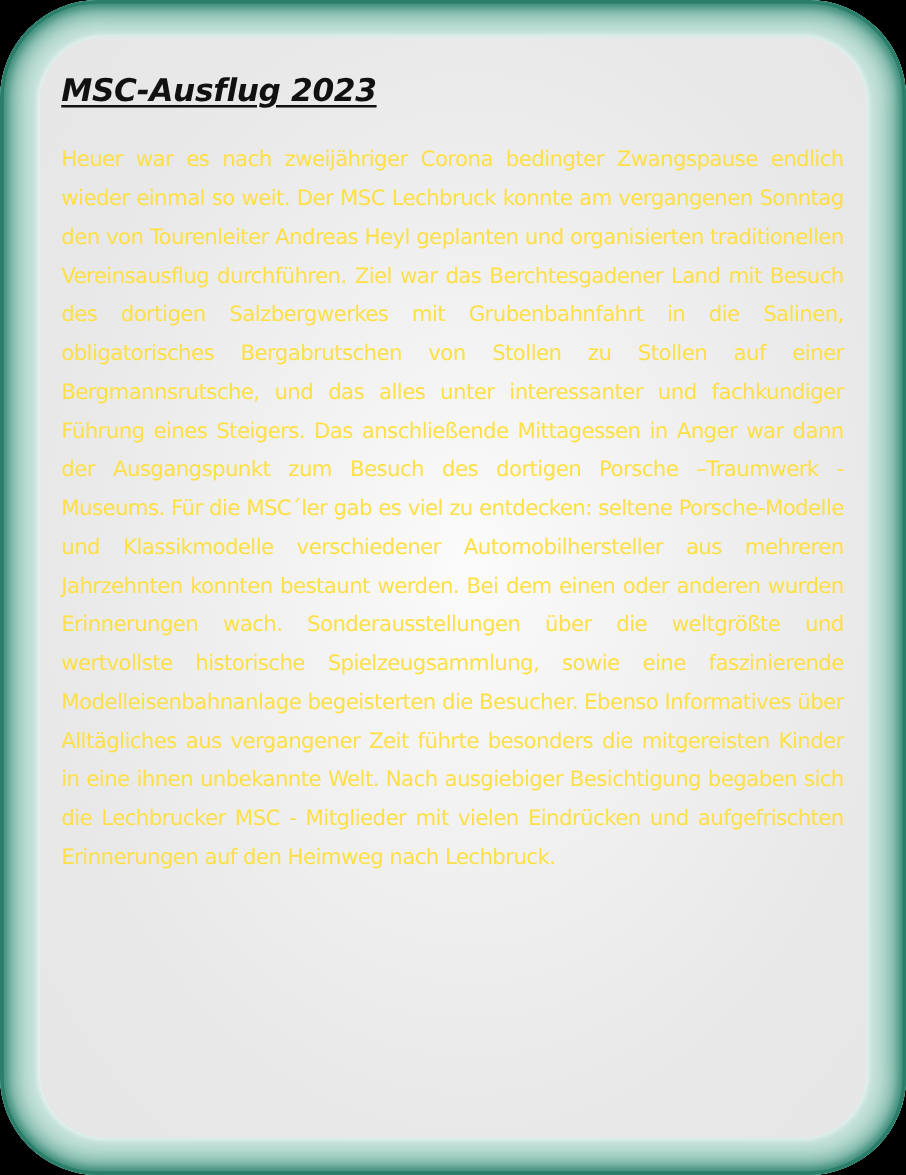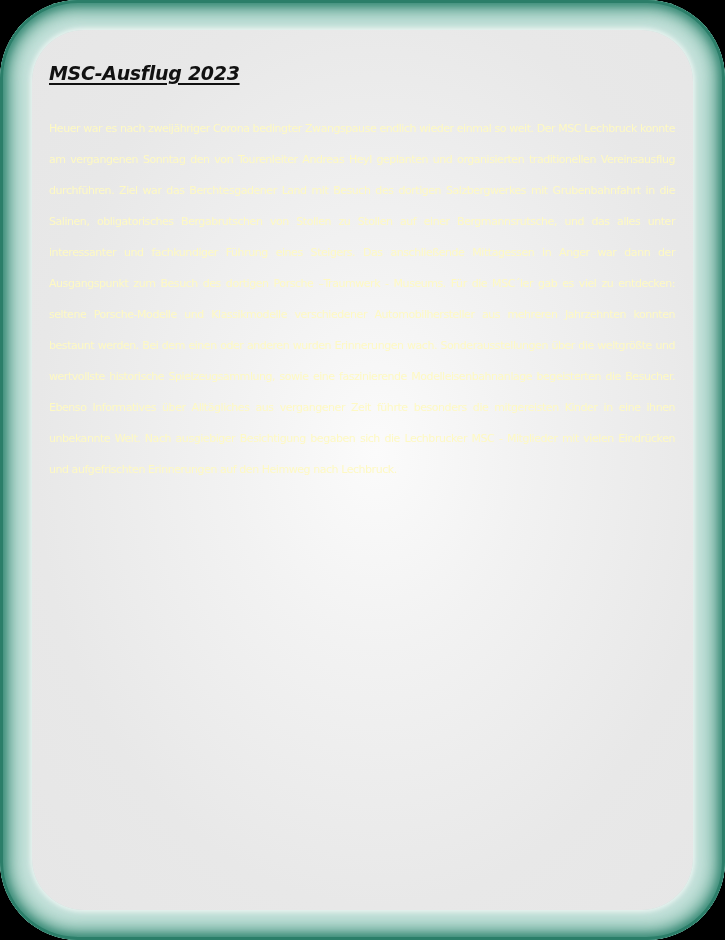--- a/index.html
+++ b/index.html
@@ -50,37 +50,37 @@
     left: 49px;
     top: 56px;
     width: 626px;
     font-family: "DejaVu Sans", sans-serif;
     color: #1a1a1a;
   }
   .title {
     font-family: "DejaVu Sans", sans-serif;
     font-weight: bold;
     font-style: italic;
-    font-size: 19px;
+    font-size: 25px;
     text-decoration: underline;
     text-underline-offset: 3px;
     text-decoration-thickness: 1.5px;
     margin: 0 0 23px 0;
     line-height: 34px;
     letter-spacing: -0.3px;
     color: #111111;
   }
   .para {
     margin: 0;
-    font-size: 11px;
+    font-size: 17px;
     line-height: 31px;
     text-align: justify;
     letter-spacing: -0.45px;
     word-spacing: 0px;
-    color: #fef9c3;
+    color: #fde047;
   }
 </style>
 </head>
 <body>
 
 <div class="frame">
   <div class="frame-glow"></div>
   <div class="panel"></div>
   <div class="content">
     <h1 class="title">MSC-Ausflug 2023</h1>

